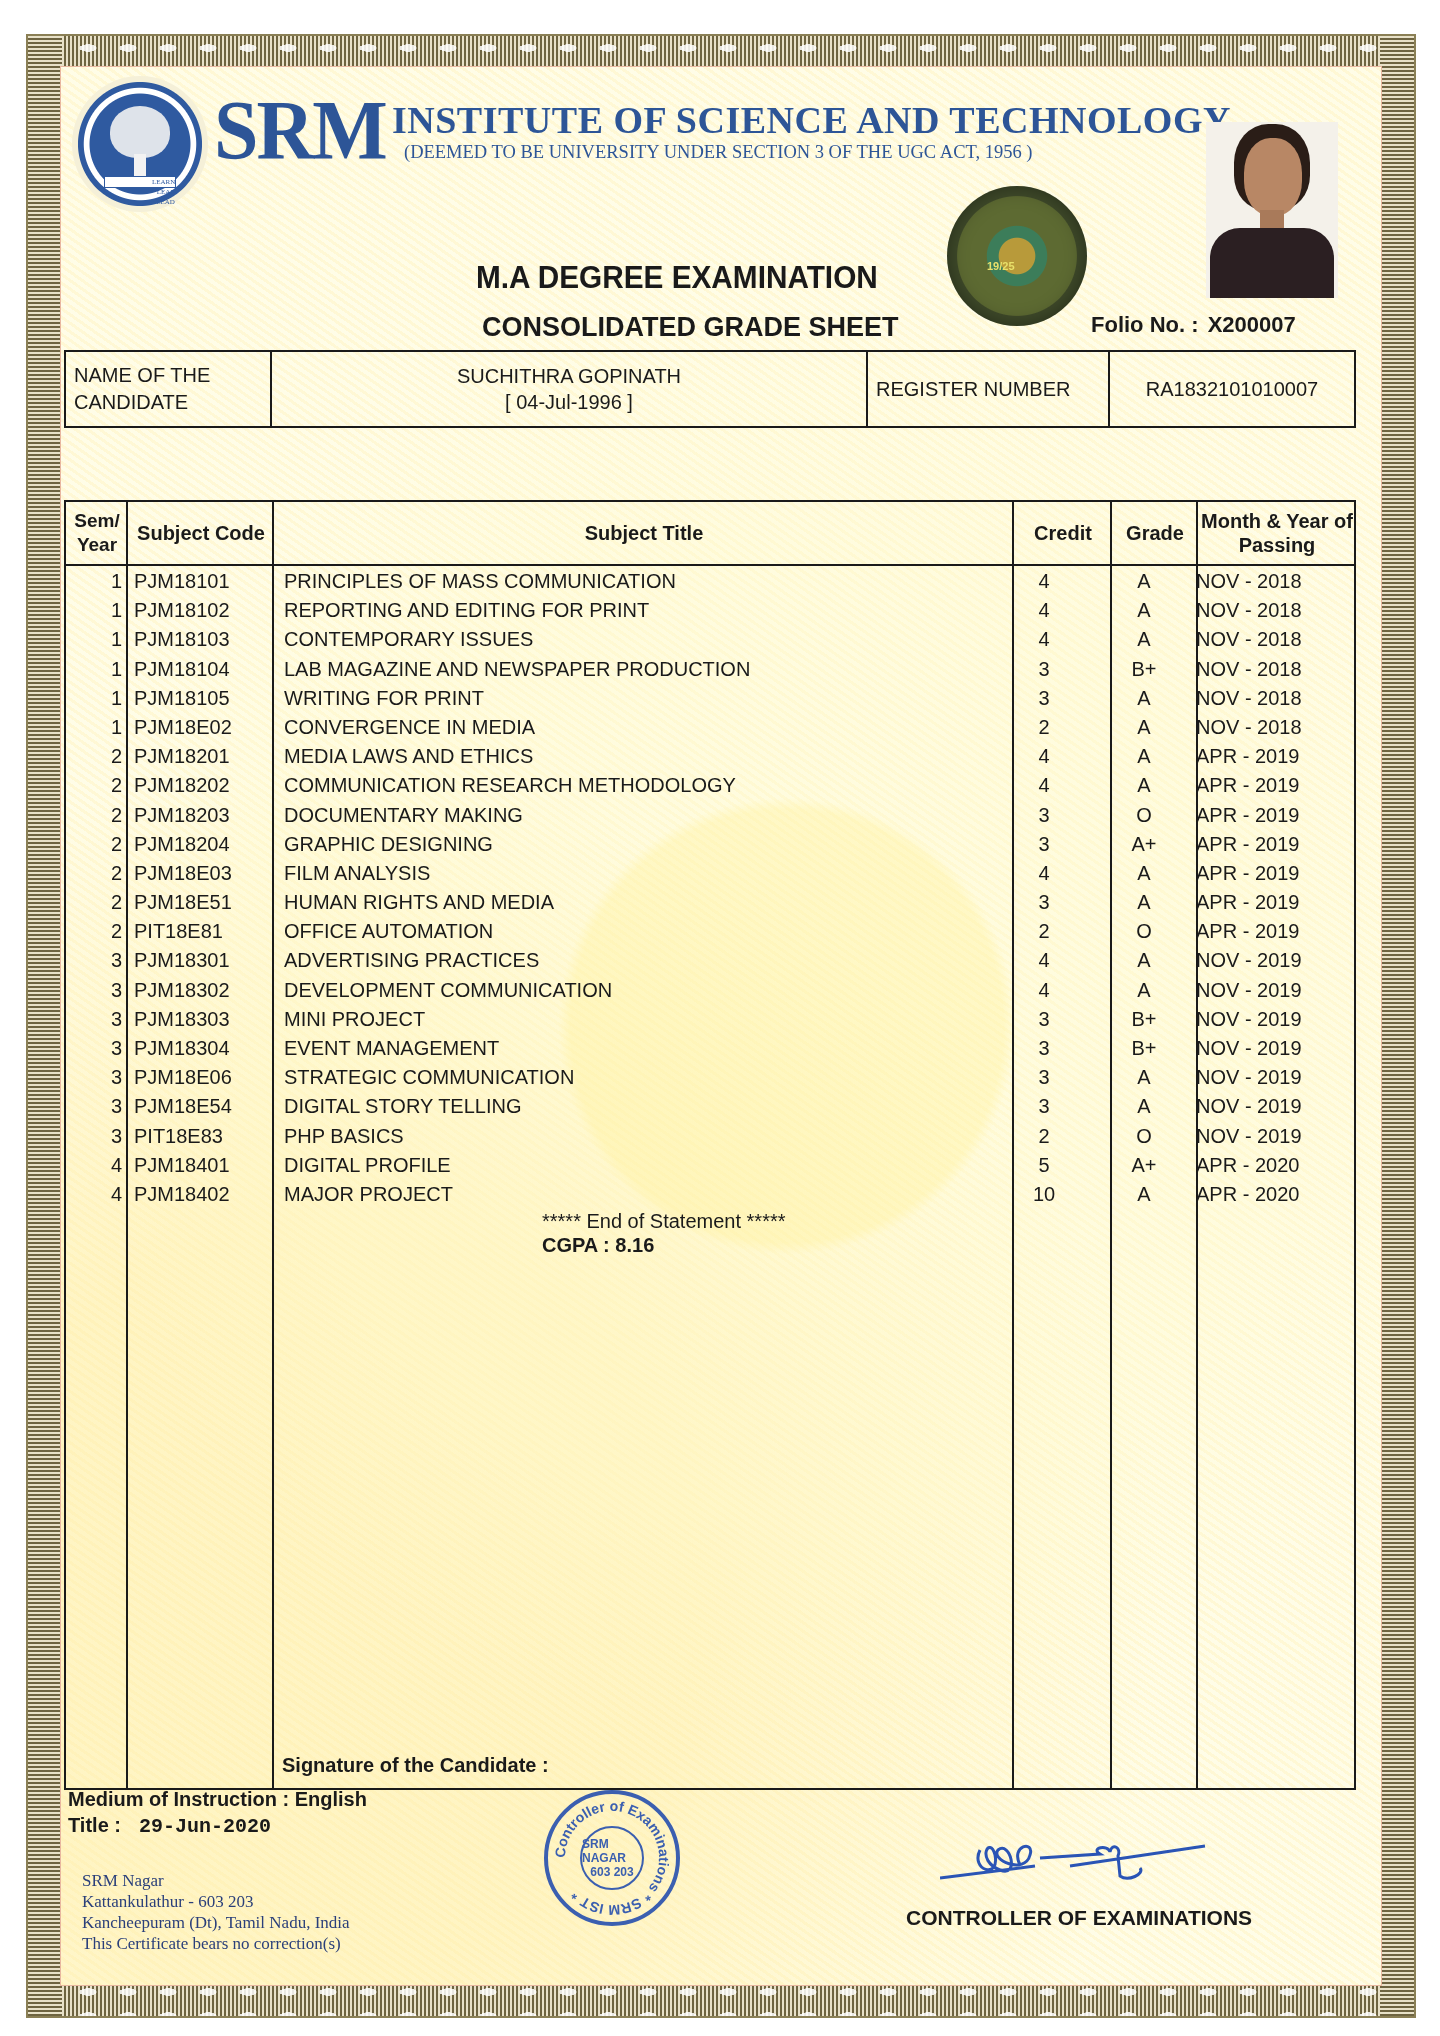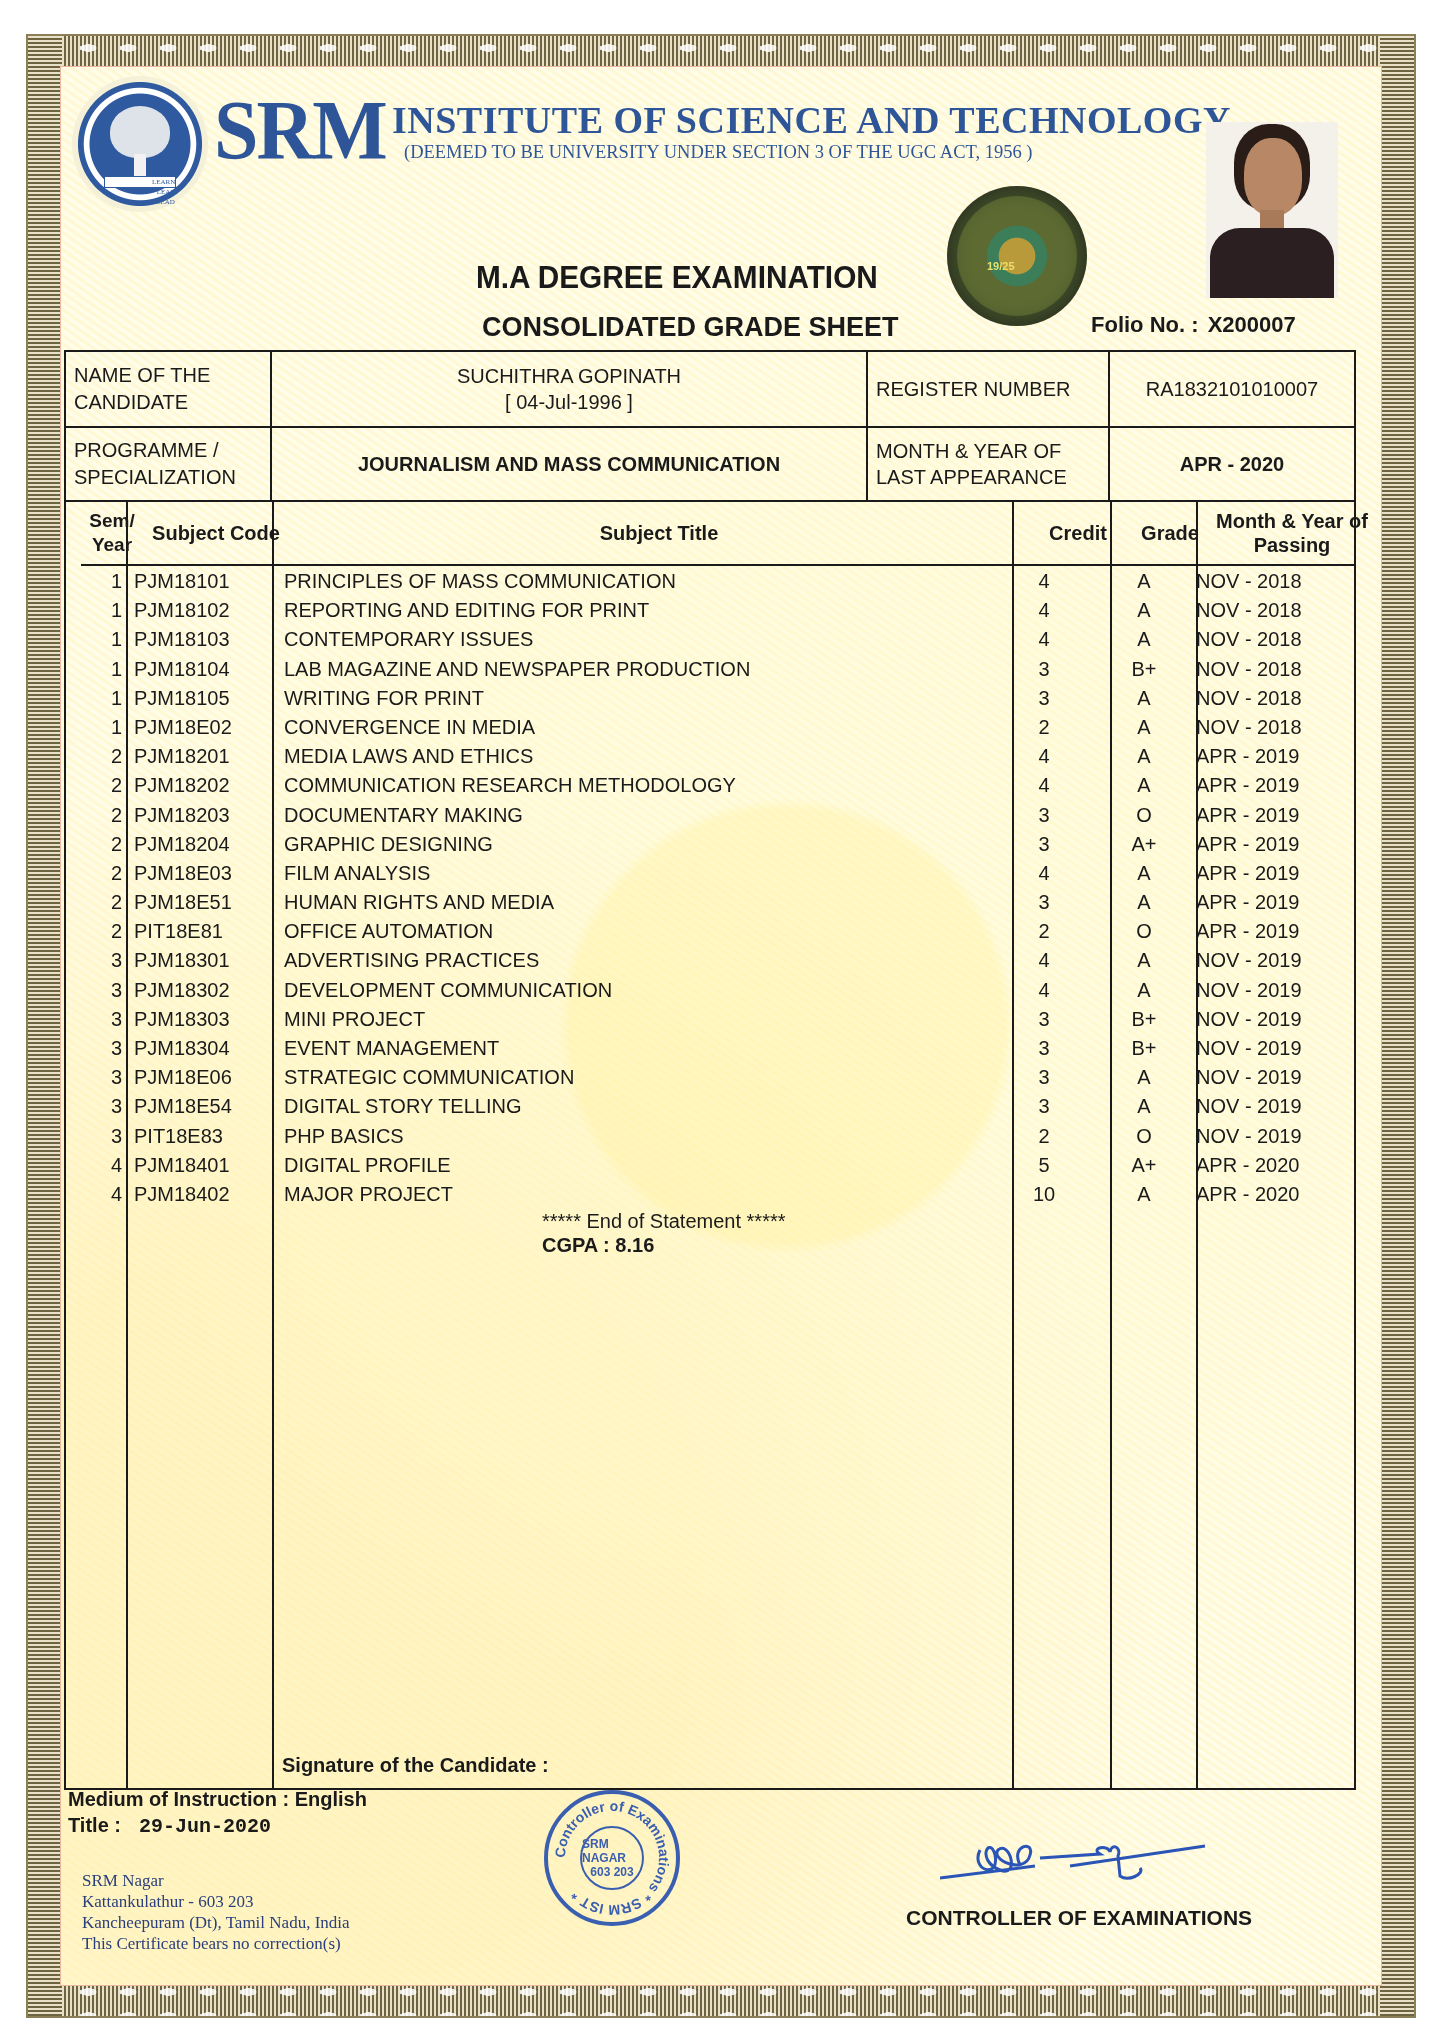--- a/index.html
+++ b/index.html
@@ -97,21 +97,21 @@
   .info td { border: 2px solid #1a1a1a; font-size: 20px; vertical-align: middle; }
   .info .lbl { padding: 4px 8px; line-height: 27px; }
   .info .val { text-align: center; }
   .info .val-bold { font-weight: bold; }
 
   
   .grades {
     position: absolute; left: 64px; top: 500px; width: 1292px; height: 1290px; border: 2px solid #1a1a1a;
   }
   .gcol { position: absolute; top: 0; bottom: 0; border-right: 2px solid #1a1a1a; }
-  .ghead { position: absolute; left: 15px; right: 0; top: 0; height: 64px; border-bottom: 2px solid #1a1a1a; padding-left: 36px; }
+  .ghead { position: absolute; left: 0; right: 0; top: 0; height: 64px; border-bottom: 2px solid #1a1a1a; padding-left: 36px; }
   .hcell {
     position: absolute; top: 0; height: 62px; display: flex; align-items: center; justify-content: center;
     text-align: center; font-weight: bold; font-size: 20px; line-height: 24px;
   }
   .rows { position: absolute; left: 0; right: 0; top: 66px; }
   .row { position: relative; height: 29.2px; font-size: 20px; }
   .row span { position: absolute; top: 2px; white-space: nowrap; }
   .c-sem { left: 0; width: 58px; text-align: right; padding-right: 2px; }
   .c-code { left: 68px; }
   .c-title { left: 218px; }
@@ -178,26 +178,20 @@
 <table class="info">
   <tbody>
       <tr style="height:76px">
     <td class="lbl" style="width:206px"><span>NAME OF THE CANDIDATE</span></td>
     <td class="val" style="width:596px; line-height:26px;">
       <div>SUCHITHRA GOPINATH</div>
       <div>[ 04-Jul-1996 ]</div>
     </td>
     <td class="lbl" style="width:242px"><span>REGISTER NUMBER</span></td>
     <td class="val">RA1832101010007</td>
-  </tr>
-  <tr style="height:74px">
-    <td class="lbl"><span>PROGRAMME / SPECIALIZATION</span></td>
-    <td class="val val-bold">JOURNALISM AND MASS COMMUNICATION</td>
-    <td class="lbl" style="line-height:26px"><span>MONTH &amp; YEAR OF LAST APPEARANCE</span></td>
-    <td class="val val-bold">APR - 2020</td>
   </tr>
 </tbody>
   </table>
 
 <div class="grades">
   <div class="gcol" style="left:0; width:62px"></div>
   <div class="gcol" style="left:0; width:208px"></div>
   <div class="gcol" style="left:0; width:948px"></div>
   <div class="gcol" style="left:0; width:1046px"></div>
   <div class="gcol" style="left:0; width:1132px"></div>

